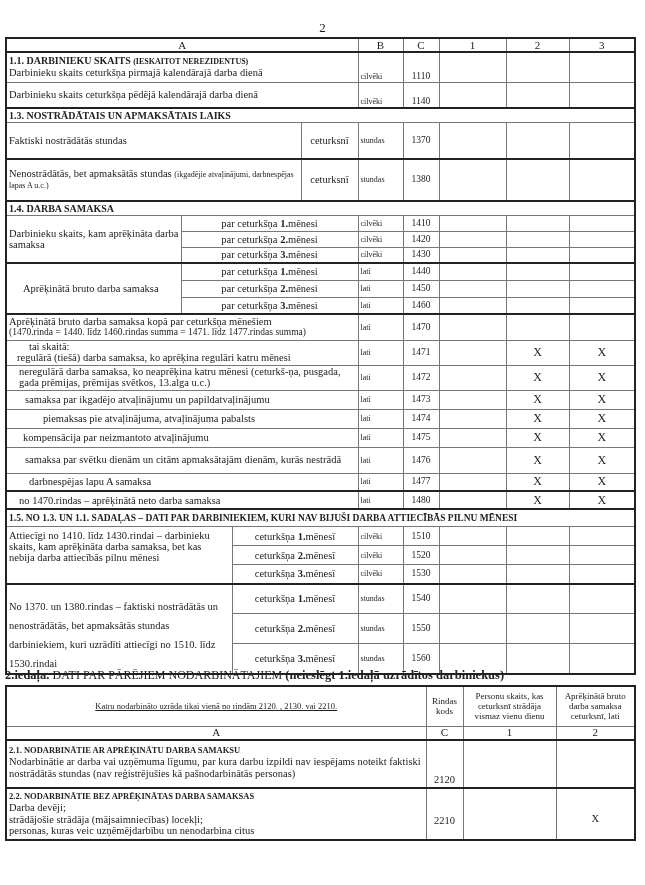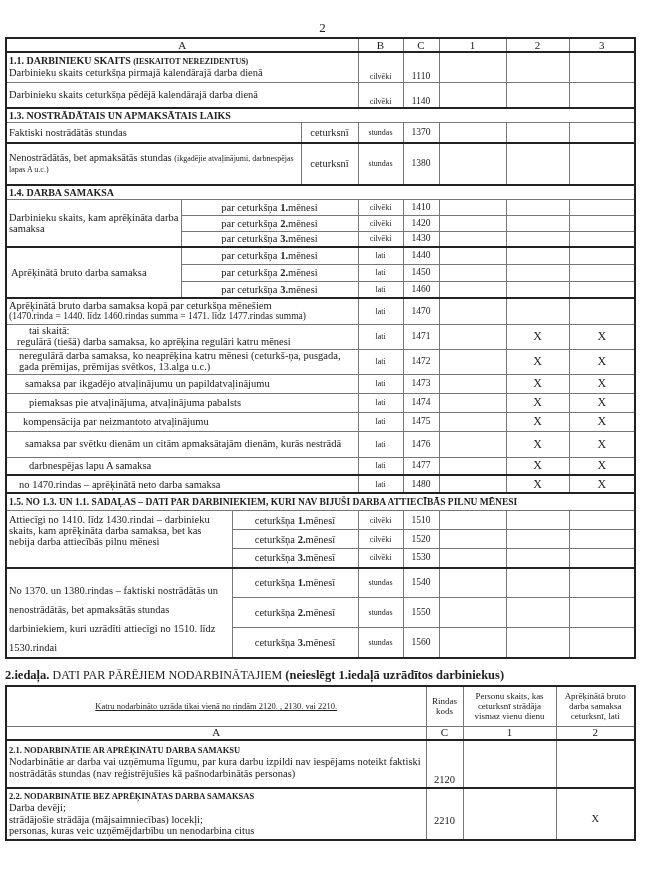--- a/index.html
+++ b/index.html
@@ -5,21 +5,21 @@
   html, body { margin:0; padding:0; background:#fff; }
   body { width:645px; height:885px; position:relative; font-family:"Liberation Serif", "DejaVu Serif", serif; color:#222; overflow:hidden; }
   .pagenum { position:absolute; top:20px; left:0; width:645px; text-align:center; font-size:13px; }
   table { border-collapse:collapse; position:absolute; table-layout:fixed; }
   td { border:1px solid #777; padding:0 2px; font-size:10.5px; line-height:11px; vertical-align:middle; overflow:hidden; }
   #t1 { left:5px; top:37px; width:629px; border:2px solid #222; }
   #t2 { left:5px; top:685px; width:629px; border:2px solid #222; }
   .hdr td { text-align:center; font-size:11px; height:12px; border-bottom:2px solid #222; }
   .sec td { font-weight:bold; font-size:10px; height:13px; border-top:2px solid #222; }
   .thick-top td { border-top:2px solid #222; }
-  .unit { text-align:center; font-size:8px; }
+  .unit { font-size:8px; }
   .code { text-align:center; font-size:9.5px; }
   .x { text-align:center; font-size:12px; }
   .small { font-size:8px; }
   .center { text-align:center;margin-top:44px; }
   .ind { padding-left:14px; }
   .s2title { position:absolute; left:5px; top:668px; font-size:12.5px; font-weight:bold; white-space:nowrap; }
   #t2 td { font-size:10.5px; }
   #t2 .hdr2 td { text-align:center; font-size:9px; line-height:10px; }
   #t2 .letters td { text-align:center; font-size:11px; height:12px; border-bottom:2px solid #222; }
   #t2 .sec2 { font-weight:bold; font-size:8.5px; }
@@ -68,21 +68,21 @@
     <td class="unit" style="vertical-align:bottom">cilvēki</td>
     <td class="code" style="vertical-align:bottom">1140</td>
     <td></td>
     <td></td>
     <td></td>
   </tr>
 
   <tr class="sec">
     <td colspan="9">1.3. NOSTRĀDĀTAIS UN APMAKSĀTAIS LAIKS</td>
   </tr>
-  <tr style="height:20px">
+  <tr style="height:36px">
     <td colspan="3">Faktiski nostrādātās stundas</td>
     <td class="center">ceturksnī</td>
     <td class="unit">stundas</td>
     <td class="code">1370</td>
     <td></td>
     <td></td>
     <td></td>
   </tr>
   <tr class="thick-top" style="height:42px">
     <td colspan="3" style="line-height:10px"><span>Nenostrādātās, bet apmaksātās stundas</span> <span class="small">(ikgadējie atvaļinājumi, darbnespējas lapas A u.c.)</span></td>
@@ -117,21 +117,21 @@
   <tr style="height:16px">
     <td colspan="3" class="center"><span>par ceturkšņa</span> <b>3.</b><span>mēnesi</span></td>
     <td class="unit">cilvēki</td>
     <td class="code">1430</td>
     <td></td>
         <td></td>
         <td></td>
   </tr>
 
   <tr class="thick-top" style="height:17px">
-    <td rowspan="3" style="padding-left:4px">Aprēķinātā bruto darba samaksa</td>
+    <td rowspan="3" style="padding-left:16px">Aprēķinātā bruto darba samaksa</td>
     <td colspan="3" class="center"><span>par ceturkšņa</span> <b>1.</b><span>mēnesi</span></td>
     <td class="unit">lati</td>
     <td class="code">1440</td>
     <td></td>
         <td></td>
         <td></td>
   </tr>
   <tr style="height:17px">
     <td colspan="3" class="center"><span>par ceturkšņa</span> <b>2.</b><span>mēnesi</span></td>
     <td class="unit">lati</td>
@@ -182,21 +182,21 @@
   </tr>
   <tr style="height:19px">
     <td colspan="4" style="padding-left:18px">samaksa par ikgadējo atvaļinājumu un papildatvaļinājumu</td>
     <td class="unit">lati</td>
     <td class="code">1473</td>
     <td></td>
     <td class="x">X</td>
     <td class="x">X</td>
   </tr>
   <tr style="height:19px">
-    <td colspan="4" style="padding-left:22px">piemaksas pie atvaļinājuma, atvaļinājuma pabalsts</td>
+    <td colspan="4" style="padding-left:36px">piemaksas pie atvaļinājuma, atvaļinājuma pabalsts</td>
     <td class="unit">lati</td>
     <td class="code">1474</td>
     <td></td>
     <td class="x">X</td>
     <td class="x">X</td>
   </tr>
   <tr style="height:19px">
     <td colspan="4" style="padding-left:16px">kompensācija par neizmantoto atvaļinājumu</td>
     <td class="unit">lati</td>
     <td class="code">1475</td>

